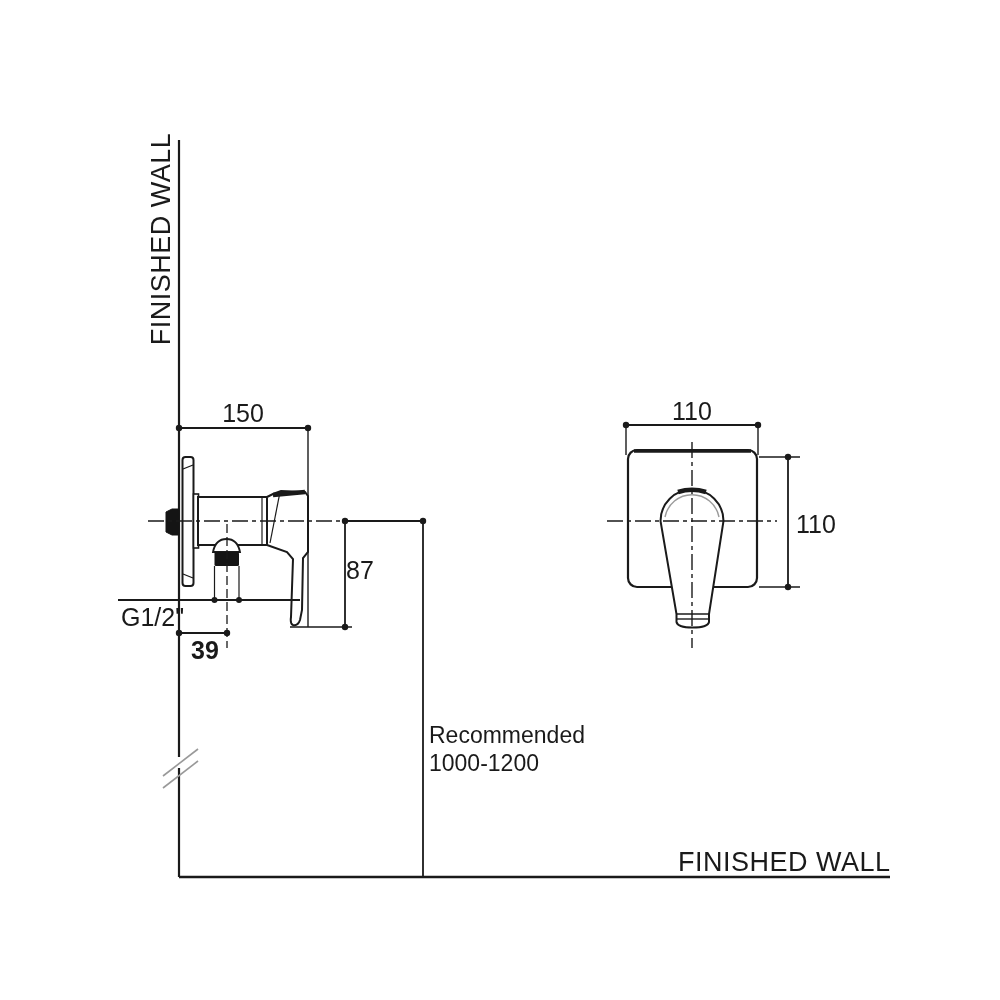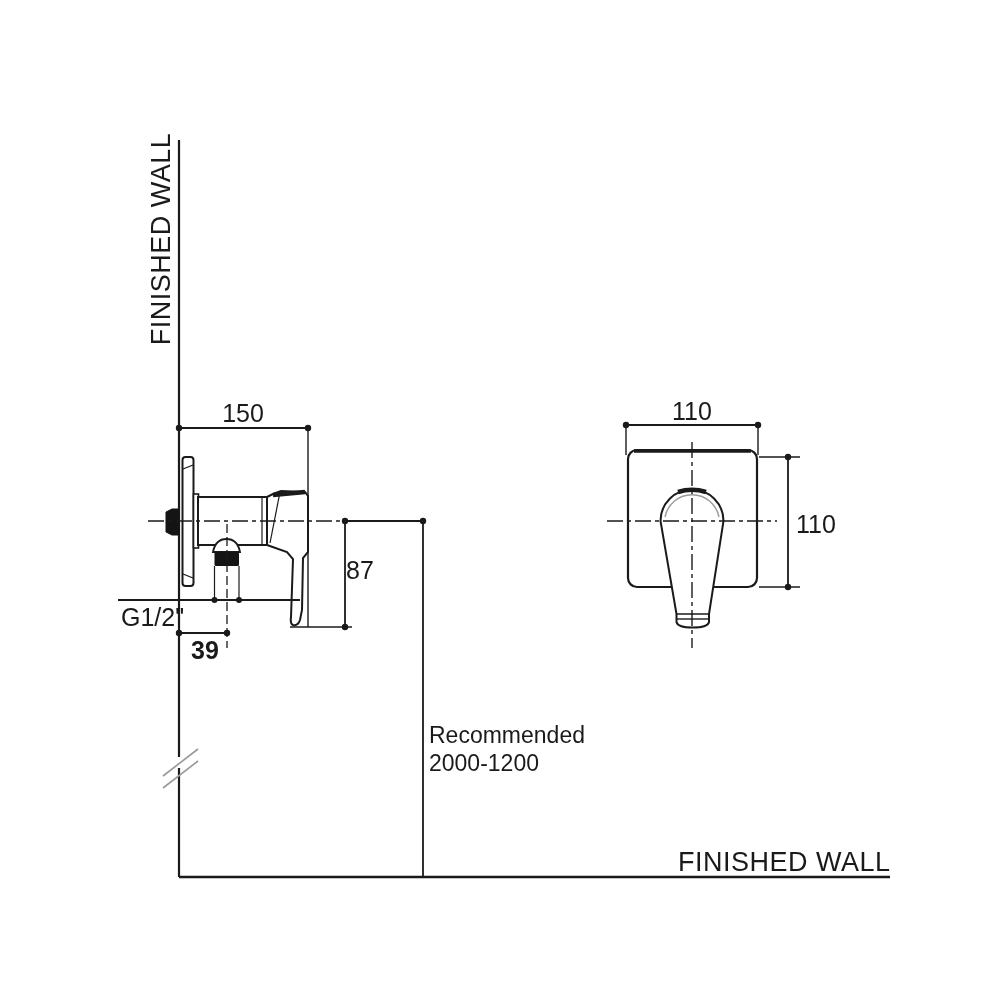--- a/index.html
+++ b/index.html
@@ -163,16 +163,16 @@
   <span class="lbl dim center" style="left:205px; top:650px;font-weight:bold;">39</span>
 
   <span class="lbl dim" style="left:121px; top:605px;">G1/2"</span>
 
   <span class="lbl dim center" style="left:692px; top:411px;">110</span>
 
   <span class="lbl dim" style="left:796px; top:512px;">110</span>
 
   <div class="lbl rec" style="left:429px; top:676px;margin-top:45px;">
     <div>Recommended</div>
-    <div>2000-1200</div>
+    <div>1000-1200</div>
   </div>
 
 </div>
 
 </body></html>

